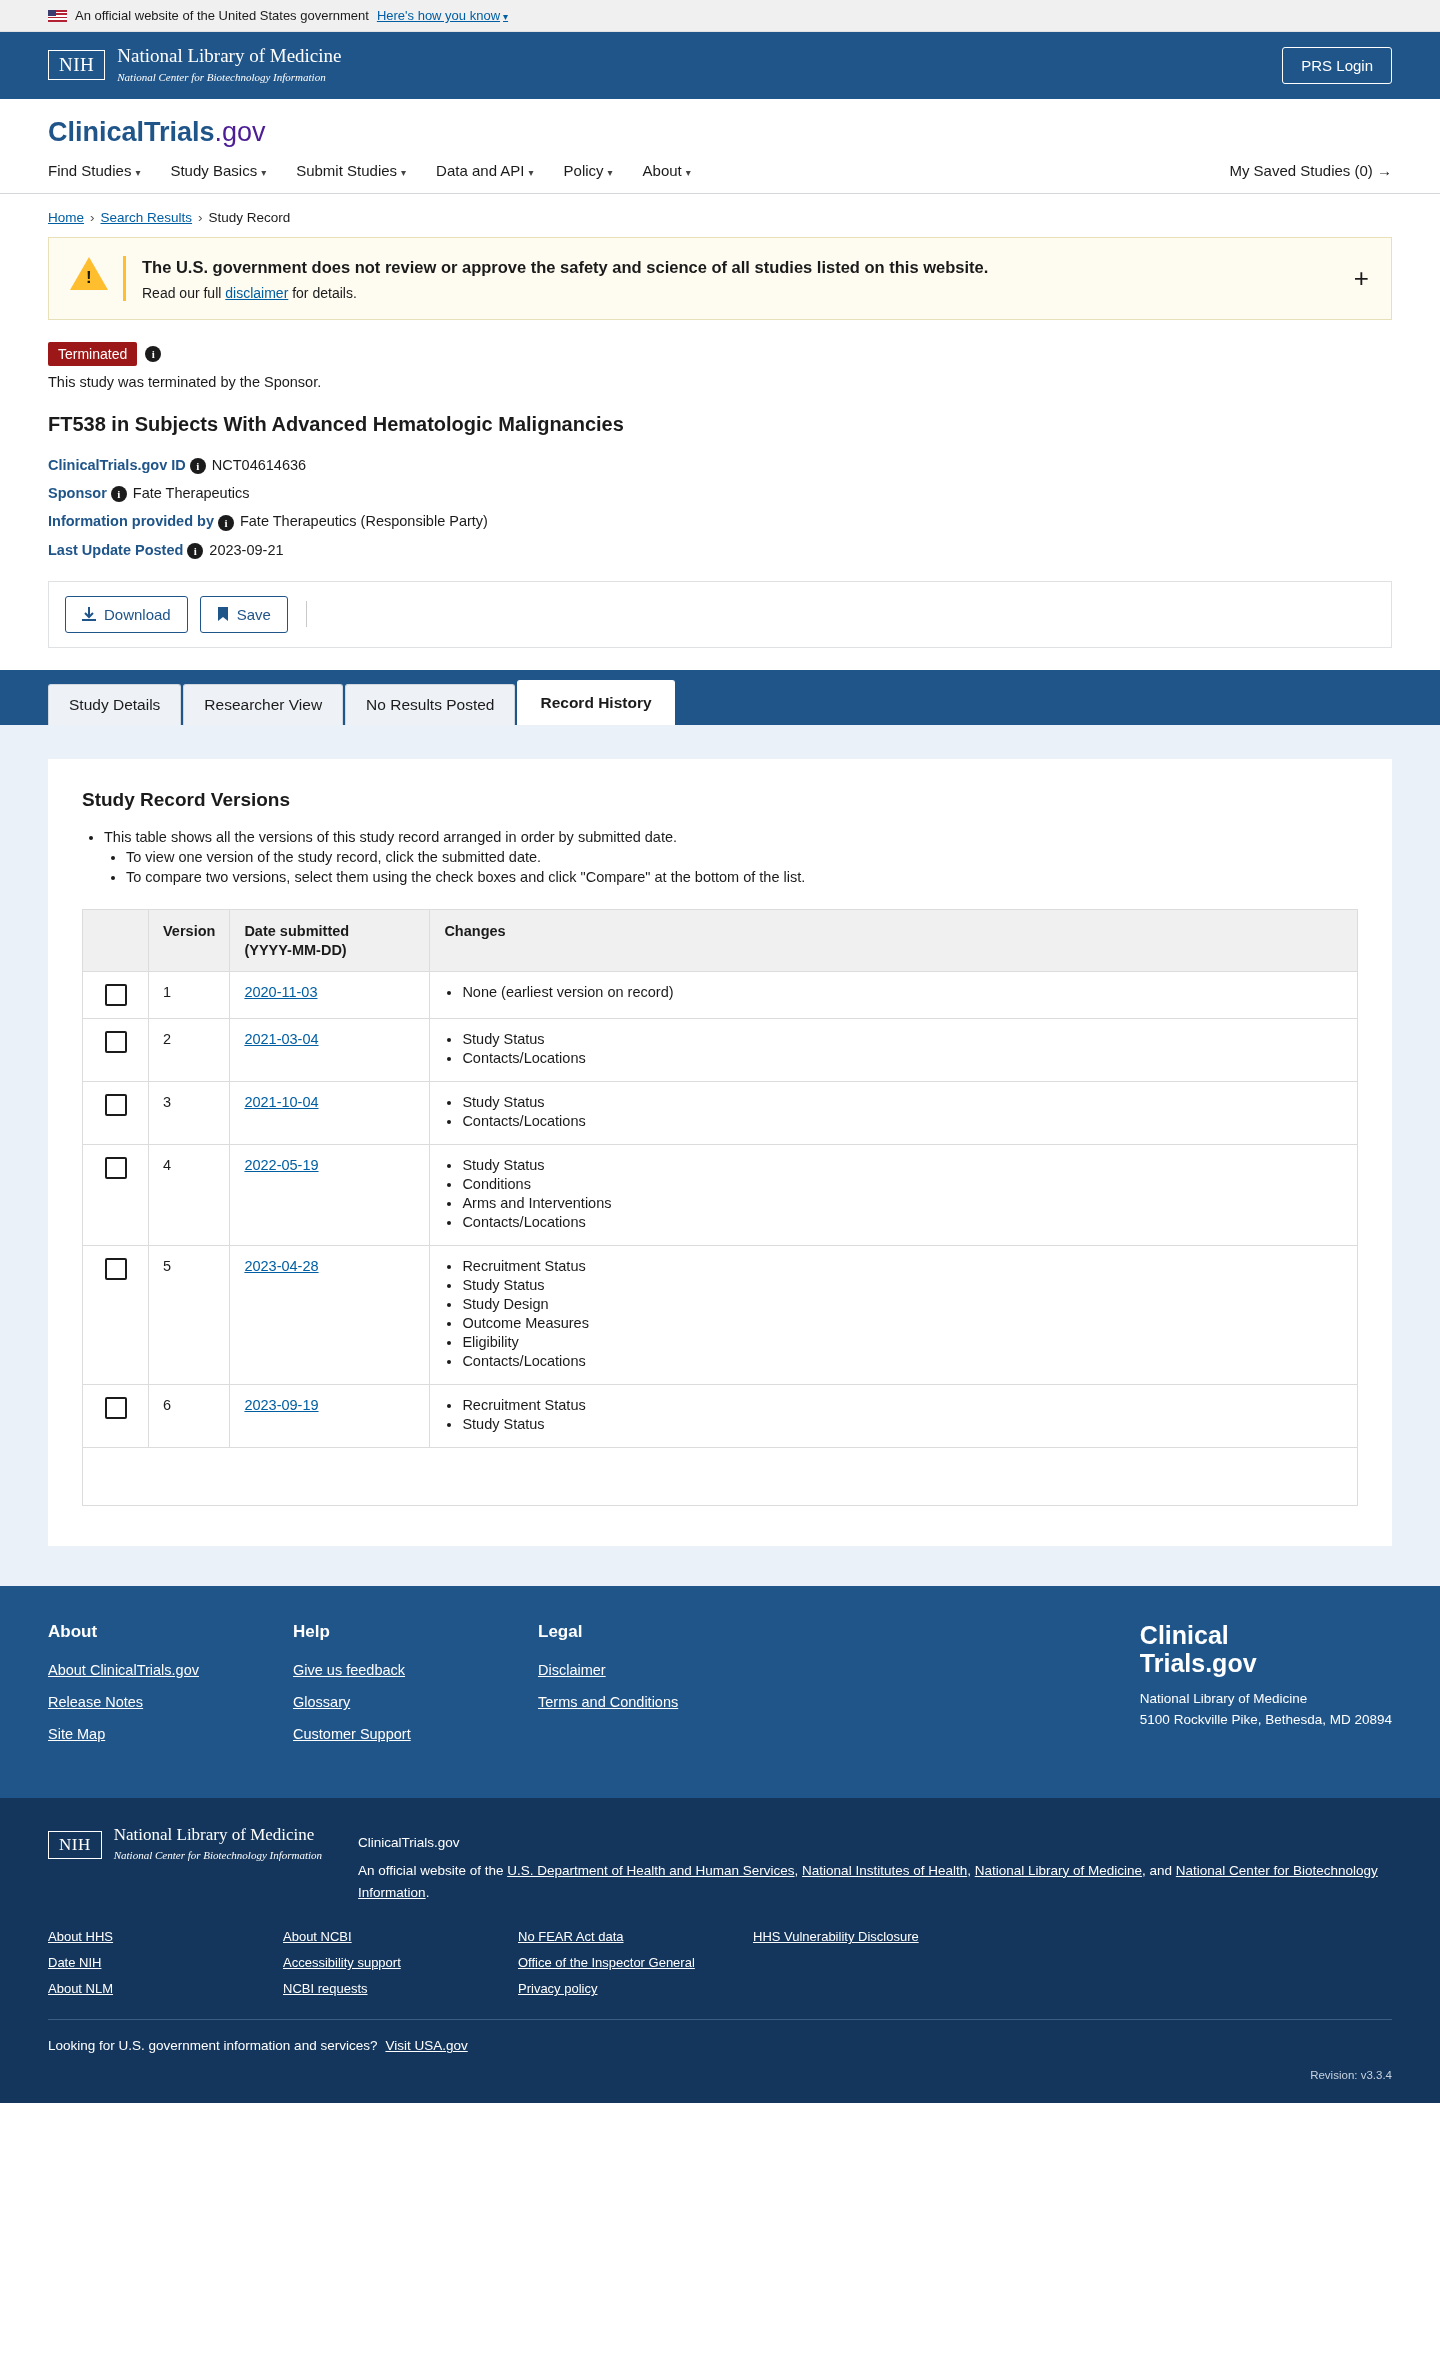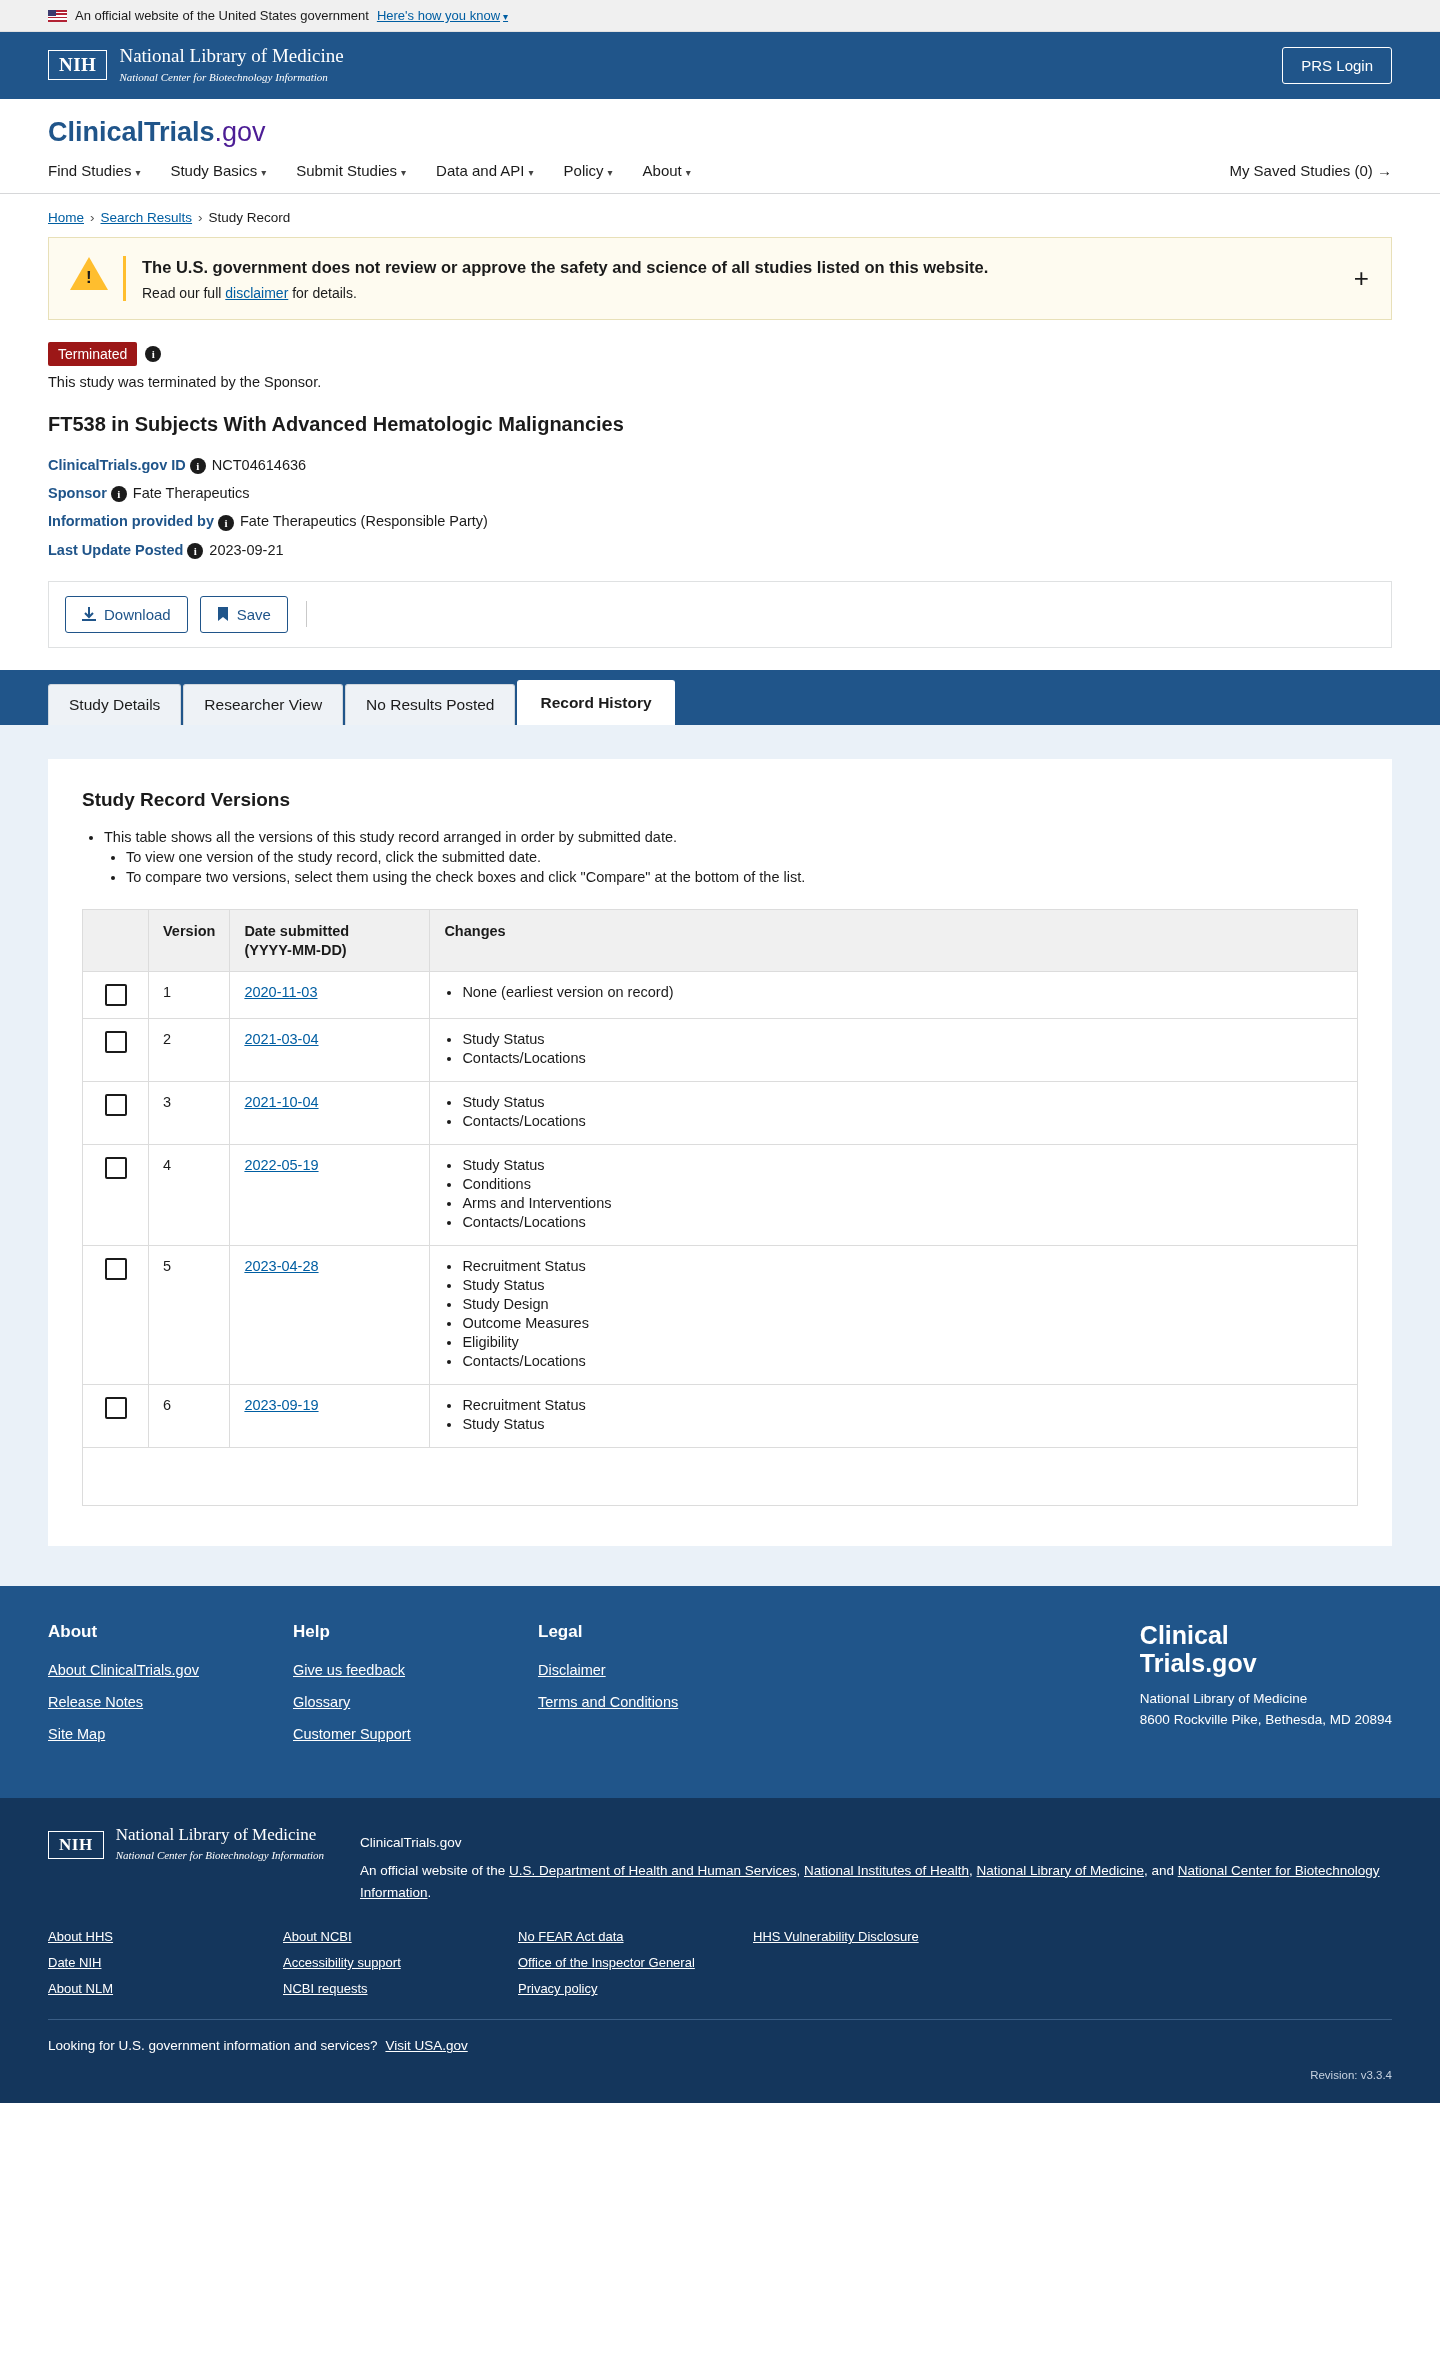--- a/index.html
+++ b/index.html
@@ -57,21 +57,21 @@
     background: #20558a;
     padding: 14px 48px;
     display: flex;
     align-items: center;
     justify-content: space-between;
   }
   .nih-brand { display: flex; align-items: center; gap: 12px; }
   .nih-logo {
     border: 1.5px solid #ffffff;
     color: #ffffff;
-    font-weight: bold;
+    font-weight: normal;
     font-size: 19px;
     padding: 3px 10px;
     letter-spacing: 0.5px;
     font-family: "Liberation Serif", serif;
   }
   .nih-text-main {
     color: #ffffff;
     font-size: 19px;
     font-family: "Liberation Serif", serif;
     line-height: 1.1;
@@ -611,21 +611,21 @@
     <h3>Legal</h3>
     <a href="#">Disclaimer</a>
     <a href="#">Terms and Conditions</a>
   </div>
   <div class="footer-brand">
     <div class="fb-title">
       <span>Clinical</span><br>
       <span>Trials.gov</span>
     </div>
     <div class="fb-line">National Library of Medicine</div>
-    <div class="fb-line">8600 Rockville Pike, Bethesda, MD 20894</div>
+    <div class="fb-line">5100 Rockville Pike, Bethesda, MD 20894</div>
   </div>
 </div>
 
 <div class="footer-sub">
   <div class="sub-top">
     <div class="sub-nih">
       <span class="nih-logo">NIH</span>
       <span>
         <span class="nih-text-main">National Library of Medicine</span><br>
         <span class="nih-text-sub">National Center for Biotechnology Information</span>

